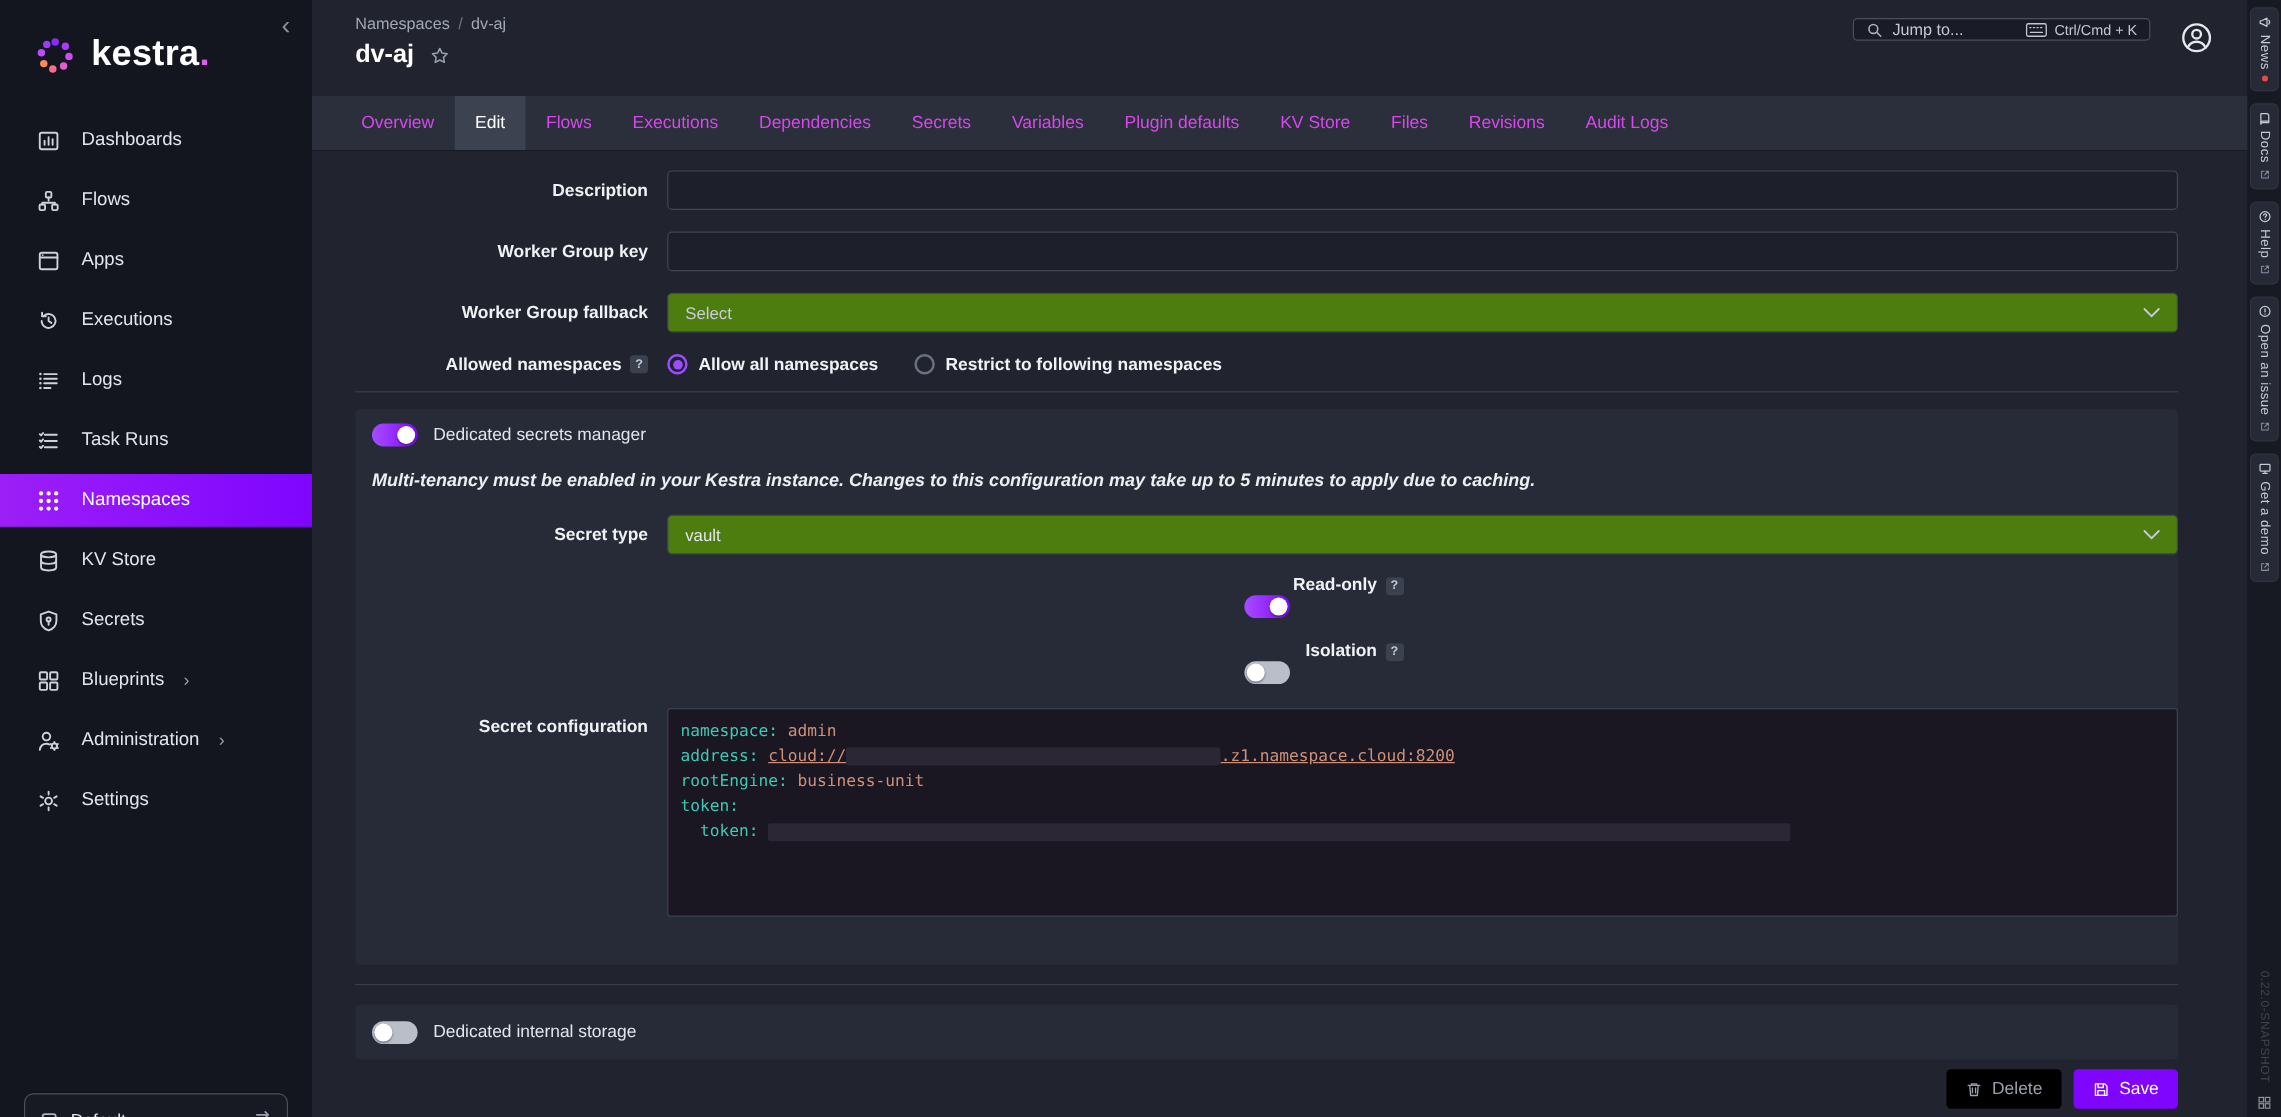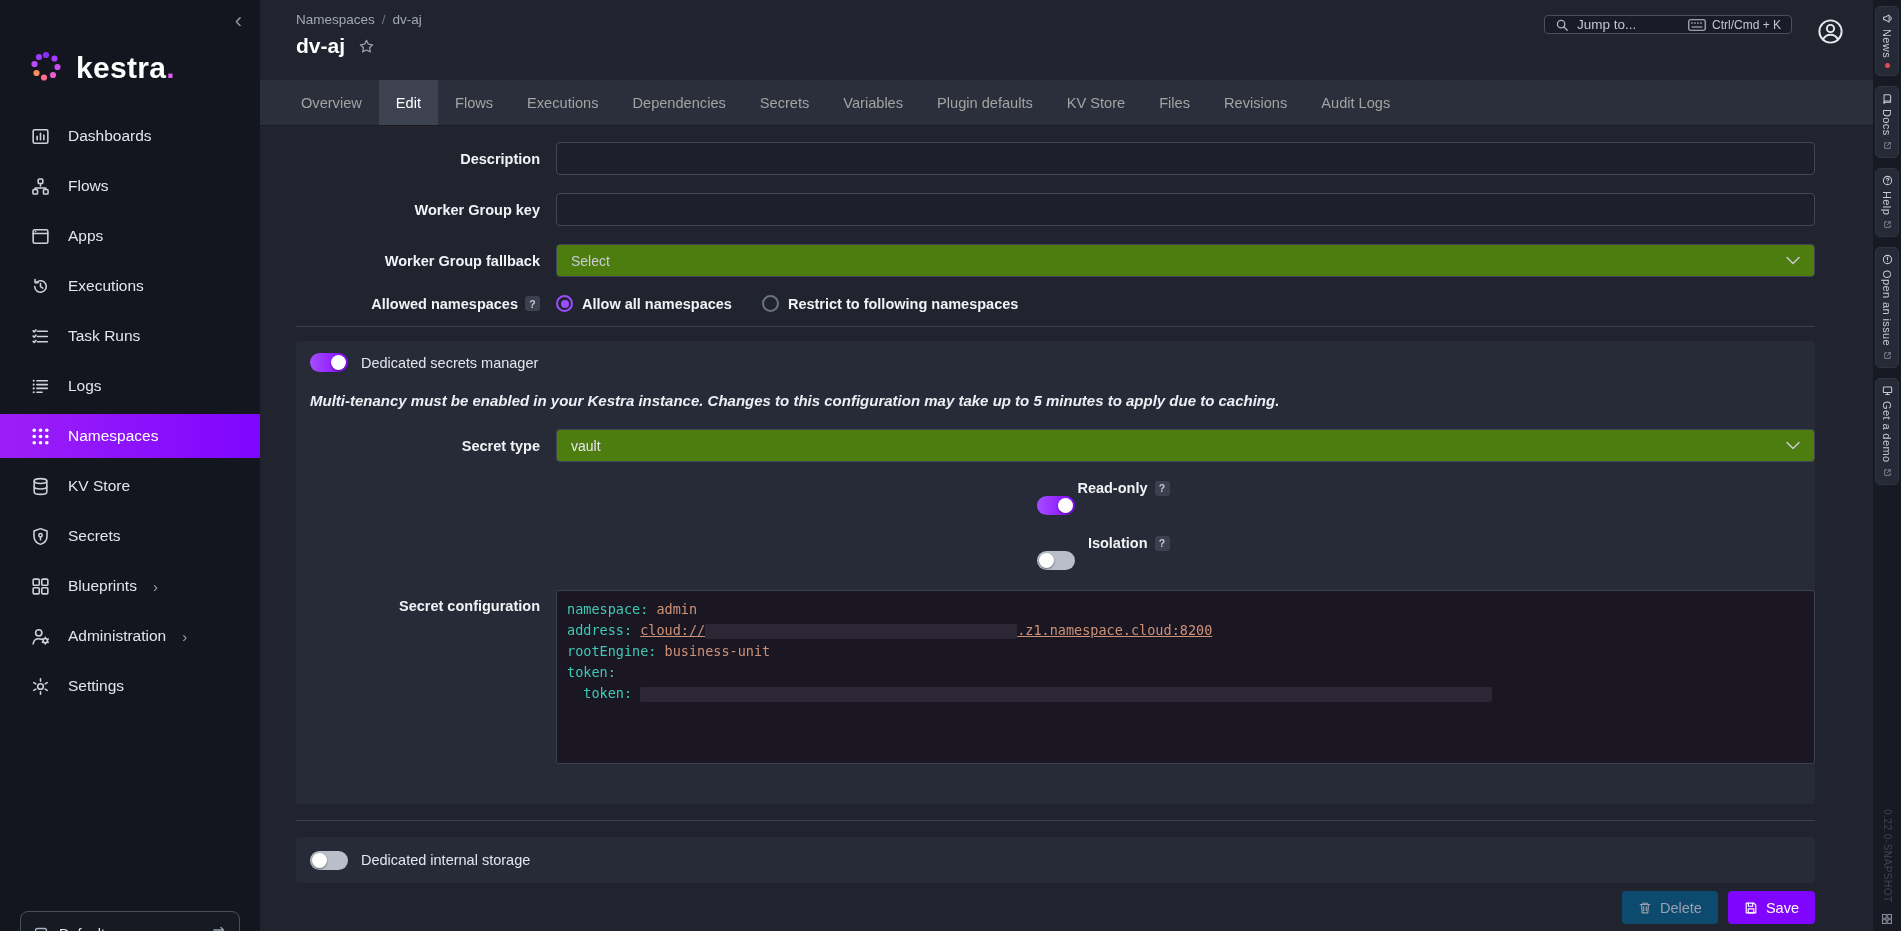--- a/index.html
+++ b/index.html
@@ -5,21 +5,21 @@
   * { margin:0; padding:0; box-sizing:border-box; }
   html,body { width:1901px; height:931px; overflow:hidden; background:#14161f;
               font-family:"Liberation Sans", sans-serif; }
   .app { display:flex; width:1901px; height:931px; }
 
   
   .sidebar { width:260px; flex-shrink:0; background:#14161f; position:relative;
              display:flex; flex-direction:column; }
   .collapse { position:absolute; top:10px; right:18px; color:#8b90a0; font-size:22px;
               line-height:1; cursor:pointer; }
-  .brand { display:flex; align-items:center; gap:12px; padding:48px 0 26px 28px; }
+  .brand { display:flex; gap:12px; padding:28px 0 26px 28px; }
   .brand-name { color:#fff; font-size:30px; font-weight:700; letter-spacing:.3px; }
   .brand-dot { color:#e05cf0; }
   .nav { flex:1; }
   .nav-item { display:flex; align-items:center; gap:16px; height:44px; padding-left:30px;
               margin-bottom:6px; color:#e3e5ec; font-size:15.5px; cursor:pointer; }
   .nav-item.active { background:linear-gradient(90deg,#9c1ff7,#7f05ff); color:#fff; }
   .nav-ic { width:22px; height:22px; display:flex; align-items:center; color:#cdd1dc; }
   .nav-item.active .nav-ic { color:#fff; }
   .nav-ic svg { width:21px; height:21px; }
   .chev { color:#9aa0af; font-size:15px; }
@@ -43,21 +43,21 @@
   .jump { width:248px; height:19px; border:1px solid #4a4f5d; border-radius:4px;
           background:#191c26; display:flex; align-items:center; gap:8px; padding:0 10px;
           color:#c3c7d3; font-size:13.5px; cursor:pointer; }
   .jump .ic { display:flex; color:#aeb3c1; }
   .jump .short { margin-left:auto; display:flex; align-items:center; gap:6px; font-size:12px; }
   .avatar { color:#e6e8ee; display:flex; margin-top:2px; cursor:pointer; }
   .avatar svg { width:29px; height:29px; }
 
   .tabs { height:46px; background:#2b2f3b; display:flex; align-items:stretch;
           padding-left:24px; border-bottom:1px solid #1a1c25; }
-  .tab { display:flex; align-items:center; padding:0 17px; color:#a3a3a3; font-size:14.6px;
+  .tab { display:flex; align-items:center; padding:0 17px; color:#d946ef; font-size:14.6px;
          cursor:pointer; white-space:nowrap; }
   .tab.active { background:#3d4250; color:#fff; }
 
   .content { flex:1; padding:16px 58px 0 36px; position:relative; }
 
   .form-row { display:flex; align-items:center; margin-bottom:18px; }
   .form-label { width:244px; min-width:244px; margin-right:16px; display:flex;
                 justify-content:flex-end; align-items:center; gap:7px;
                 color:#f0f2f6; font-size:14.5px; font-weight:700; }
   .form-field { flex:1; min-width:0; display:flex; align-items:center; }
@@ -110,21 +110,21 @@
   .tk-red { display:inline-block; height:15px; background:#2c2735; border-radius:2px;
             vertical-align:middle; }
 
   .panel2 { background:#272b37; border-radius:4px; height:46px; display:flex;
             align-items:center; margin-top:0; }
   .actions { display:flex; justify-content:flex-end; gap:10px; margin-top:8px; }
   .btn { height:33px; border:none; border-radius:4px; display:inline-flex; align-items:center;
          gap:8px; padding:0 16px; font-size:14.5px; cursor:pointer;
          font-family:"Liberation Sans", sans-serif; }
   .btn svg { width:14px; height:14px; }
-  .btn-delete { background:#0c4a6e; color:#9aa0ae; }
+  .btn-delete { background:#000000; color:#9aa0ae; }
   .btn-save { background:#7f05ff; color:#fff; }
 
   
   .rail { width:28px; flex-shrink:0; background:#181a23; display:flex; flex-direction:column;
           align-items:center; padding:6px 0 6px 0; gap:10px; }
   .rail-item { width:24px; background:#262a36; border:1px solid #30343f; border-radius:5px;
                display:flex; flex-direction:column; align-items:center; gap:5px;
                padding:6px 0 7px 0; cursor:pointer; }
   .rail-ic { display:flex; color:#c6cad6; }
   .rail-ic svg { width:11px; height:11px; }
@@ -195,34 +195,34 @@
               <path d="M4.5 10a5.5 5.5 0 1 0 1.7-4"></path>
               <path d="M4.8 3.4v2.9h2.9"></path>
               <path d="M10 7.2V10l2.2 1.5"></path>
             </svg>
           </span>
           <span>Executions</span>
         </div>
         <div class="nav-item">
           <span class="nav-ic">
             <svg viewBox="0 0 20 20" fill="none" stroke="currentColor" stroke-width="1.5" stroke-linecap="round" stroke-linejoin="round">
+              <path d="M6.5 4.5h10M6.5 8.2h10M6.5 11.8h10M6.5 15.5h5"></path>
+              <path d="M3.5 4.5h.01M3.5 8.2h.01M3.5 11.8h.01M3.5 15.5h.01" stroke-width="2"></path>
+            </svg>
+          </span>
+          <span>Logs</span>
+        </div>
+        <div class="nav-item">
+          <span class="nav-ic">
+            <svg viewBox="0 0 20 20" fill="none" stroke="currentColor" stroke-width="1.5" stroke-linecap="round" stroke-linejoin="round">
               <path d="M7 5h9.5M7 10h9.5M7 15h9.5"></path>
               <path d="M3 4.6l1 1 1.6-1.9M3 9.6l1 1 1.6-1.9M3 14.6l1 1 1.6-1.9"></path>
             </svg>
           </span>
           <span>Task Runs</span>
-        </div>
-        <div class="nav-item">
-          <span class="nav-ic">
-            <svg viewBox="0 0 20 20" fill="none" stroke="currentColor" stroke-width="1.5" stroke-linecap="round" stroke-linejoin="round">
-              <path d="M6.5 4.5h10M6.5 8.2h10M6.5 11.8h10M6.5 15.5h5"></path>
-              <path d="M3.5 4.5h.01M3.5 8.2h.01M3.5 11.8h.01M3.5 15.5h.01" stroke-width="2"></path>
-            </svg>
-          </span>
-          <span>Logs</span>
         </div>
         <div class="nav-item active">
           <span class="nav-ic">
             <svg viewBox="0 0 20 20" fill="currentColor">
               <circle cx="4" cy="4" r="1.7"></circle>
               <circle cx="10" cy="4" r="1.7"></circle>
               <circle cx="16" cy="4" r="1.7"></circle>
               <circle cx="4" cy="10" r="1.7"></circle>
               <circle cx="10" cy="10" r="1.7"></circle>
               <circle cx="16" cy="10" r="1.7"></circle>

